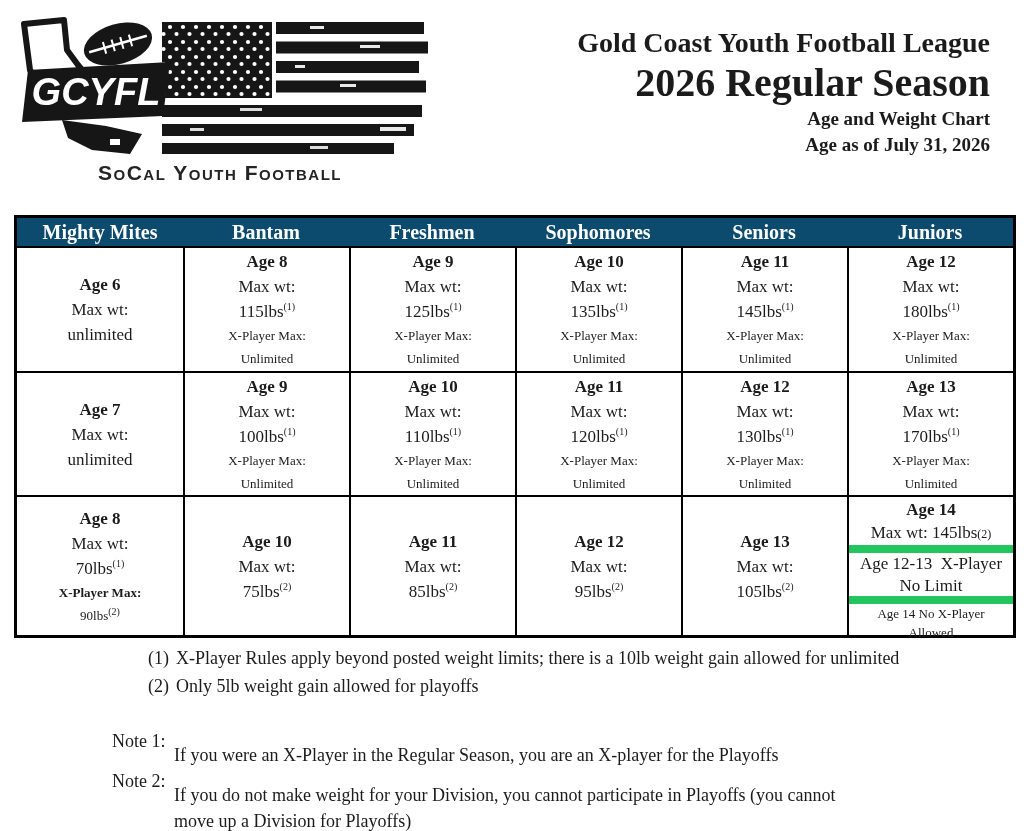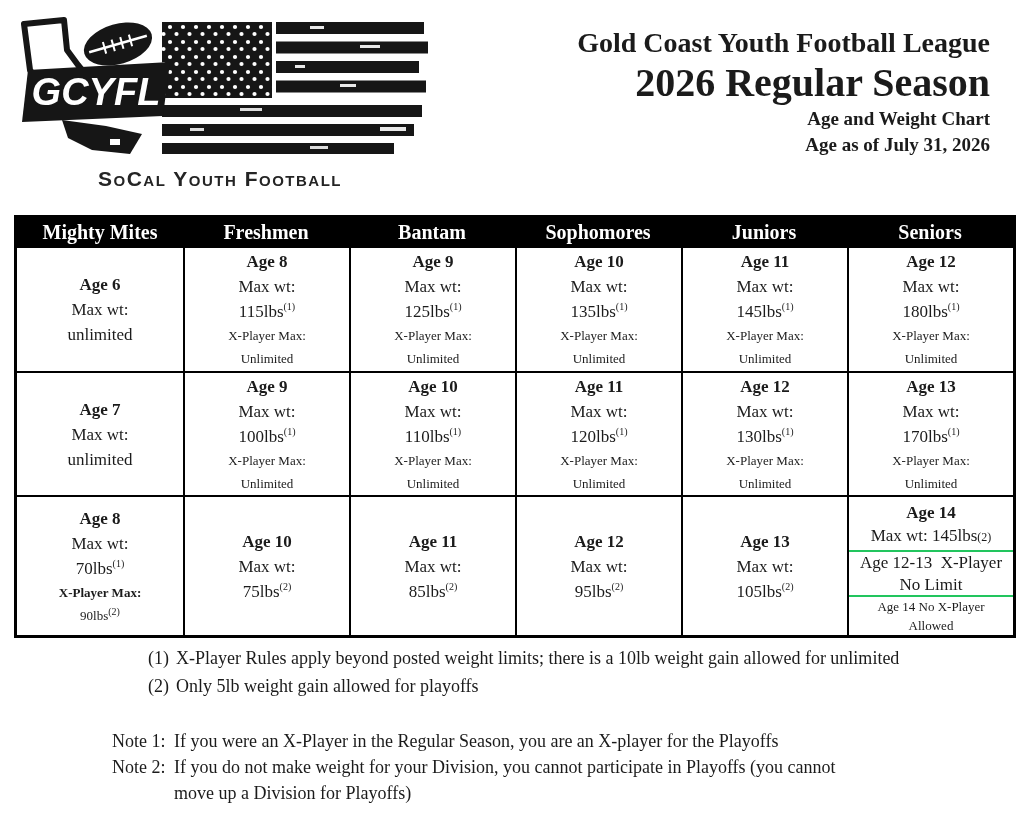--- a/index.html
+++ b/index.html
@@ -7,69 +7,69 @@
     position:relative;width:1024px;height:831px;background:#ffffff;
     font-family:"Liberation Serif",serif;color:#1b1b1b;overflow:hidden;
     margin:0 auto;
   }
   
   .logo{position:absolute;left:10px;top:8px;width:420px;}
   .logo svg{display:block;}
   .tagline{
     text-align:center;font-family:"Liberation Sans",sans-serif;font-weight:bold;
     font-size:21px;letter-spacing:1.5px;font-variant:small-caps;color:#242424;
-    margin-top:9px;
+    margin-top:3px;
   }
   
   .titles{position:absolute;right:34px;top:30px;text-align:right;}
   .league{font-size:28px;font-weight:bold;line-height:26px;}
   .season{font-size:40px;font-weight:bold;line-height:46px;margin-top:4px;}
   .sub{font-size:19px;font-weight:bold;line-height:26px;}
   
   .awtable{
     position:absolute;left:14px;top:215px;width:996px;
     border:3px solid #000;background:#fff;
     display:grid;grid-template-columns:repeat(6,1fr);
     grid-template-rows:28px 125px 124px 140px;
   }
   .hcell{
-    background:#000000;color:#fff;font-weight:bold;font-size:20px;
+    background:#0c4a6e;color:#fff;font-weight:bold;font-size:20px;
     display:flex;align-items:center;justify-content:center;
   }
   .cell{
     border-left:2px solid #000;border-top:2px solid #000;
     display:flex;flex-direction:column;align-items:center;justify-content:center;
     text-align:center;
   }
   .cell.c0{border-left:none;}
   .cell.has-sub{justify-content:stretch;align-items:stretch;padding:0;}
   .subcell{
     display:flex;flex-direction:column;align-items:center;justify-content:center;
-    border-top:2px solid #22c55e;text-align:center;
+    border-top:8px solid #22c55e;text-align:center;
   }
   .subcell.sc0{border-top:none;height:66px;}
   .subcell.sc1{height:43px;}
   .subcell.sc2{flex:1;}
   .ln{white-space:pre-wrap;}
   .ln.age{font-weight:bold;font-size:17px;line-height:25px;}
   .ln.n{font-size:17px;line-height:25px;}
   .ln.s{font-size:13px;line-height:23px;}
   .ln.sb{font-size:13px;line-height:23px;font-weight:bold;}
   .subcell .ln.n{line-height:22px;}
   .subcell .ln.s{line-height:19px;}
   .ln sup{font-size:10px;line-height:0;}
   .ln .tail{font-size:12px;}
   
   .footnotes{position:absolute;left:148px;top:644px;font-size:18px;}
   .fn{display:flex;line-height:28px;}
   .fn .marker{flex:none;margin-right:7px;}
   .notes{position:absolute;left:112px;top:728px;font-size:18px;}
   .note{display:flex;line-height:26px;margin-bottom:0px;}
   .note .label{flex:none;width:62px;}
-  .note .txt{max-width:700px;}
+  .note .txt{max-width:700px;margin-top:14px;}
 </style>
 </head>
 <body>
 
 <div class="page">
 
   <div class="logo">
     <svg width="420" height="150" viewBox="0 0 420 150">
       <defs>
         <pattern id="stars" width="13" height="15" patternUnits="userSpaceOnUse">
@@ -127,25 +127,25 @@
 
   <div class="titles">
     <div class="league">Gold Coast Youth Football League</div>
     <div class="season">2026 Regular Season</div>
     <div class="sub">Age and Weight Chart</div>
     <div class="sub">Age as of July 31, 2026</div>
   </div>
 
   <div class="awtable">
       <div class="hcell">Mighty Mites</div>
+      <div class="hcell">Bantam</div>
       <div class="hcell">Freshmen</div>
-      <div class="hcell">Bantam</div>
       <div class="hcell">Sophomores</div>
+      <div class="hcell">Seniors</div>
       <div class="hcell">Juniors</div>
-      <div class="hcell">Seniors</div>
       <div class="cell c0">
         <div class="ln age">Age 6</div>
         <div class="ln n">Max wt:</div>
         <div class="ln n">unlimited</div>
       </div>
       <div class="cell c1">
         <div class="ln age">Age 8</div>
         <div class="ln n">Max wt:</div>
         <div class="ln n">115lbs<sup>(1)</sup></div>
         <div class="ln s">X-Player Max:</div>

